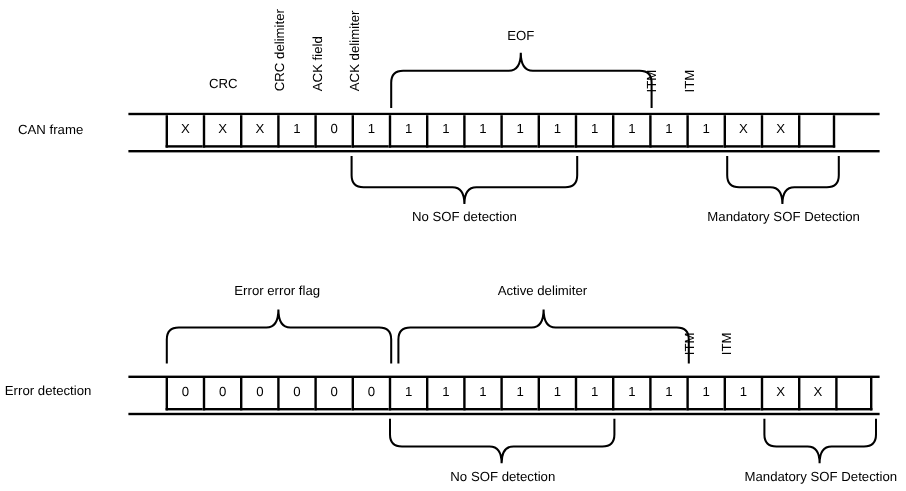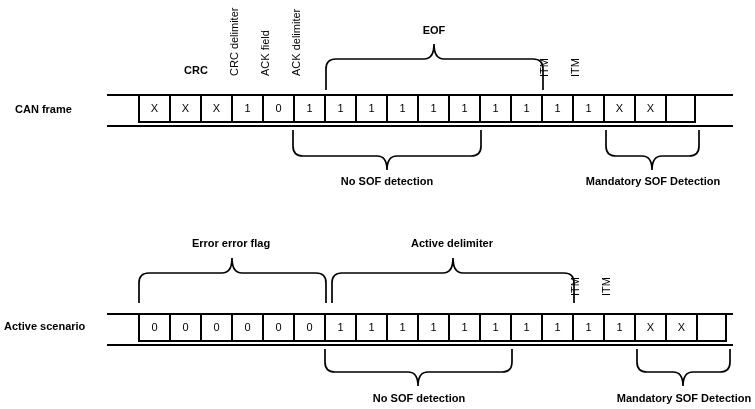--- a/index.html
+++ b/index.html
@@ -15,23 +15,22 @@
   .lead{flex:none;width:31px;height:1px;}
   .cell{
     flex:none;width:31px;height:27px;box-sizing:border-box;
     border-left:2px solid #000;border-bottom:2px solid #000;
     font-size:11px;line-height:25px;text-align:center;background:#fff;
   }
   .cell.end{border-right:2px solid #000;}
   .hlabel{
     position:absolute;font-size:11px;line-height:12px;white-space:nowrap;
     transform:translateX(-50%);
-    font-weight:bold;
   }
-  .rowlabel{position:absolute;font-size:11px;line-height:13px;white-space:nowrap;font-weight:bold;}
+  .rowlabel{position:absolute;font-size:11px;line-height:13px;white-space:nowrap;}
   .vlabel{
     position:absolute;font-size:11px;line-height:12px;white-space:nowrap;
     transform-origin:0 100%;transform:rotate(-90deg);
   }
   .braces{position:absolute;left:0;top:0;pointer-events:none;}
   .braces path{fill:none;stroke:#000;stroke-width:1.7;}
 </style>
 </head>
 <body>
 
@@ -40,21 +39,21 @@
   <svg class="braces" width="755" height="409" viewBox="0 0 755 409">
     <path d="M326 90 L326 69 Q326 59 336 59 L424 59 Q434 59 434 44 Q434 59 444 59 L533 59 Q543 59 543 69 L543 90"></path>
     <path d="M293 130 L293 146 Q293 156 303 156 L377 156 Q387 156 387 170 Q387 156 397 156 L471 156 Q481 156 481 146 L481 130"></path>
     <path d="M606 130 L606 146 Q606 156 616 156 L642 156 Q652 156 652 170 Q652 156 662 156 L689 156 Q699 156 699 146 L699 130"></path>
     <path d="M139 303 L139 283 Q139 273 149 273 L222 273 Q232 273 232 258 Q232 273 242 273 L316 273 Q326 273 326 283 L326 303"></path>
     <path d="M332 303 L332 283 Q332 273 342 273 L443 273 Q453 273 453 258 Q453 273 463 273 L564 273 Q574 273 574 283 L574 303"></path>
     <path d="M325 349 L325 362 Q325 372 335 372 L408 372 Q418 372 418 386 Q418 372 428 372 L502 372 Q512 372 512 362 L512 349"></path>
     <path d="M637 349 L637 362 Q637 372 647 372 L673 372 Q683 372 683 386 Q683 372 693 372 L720 372 Q730 372 730 362 L730 349"></path>
   </svg>
 
-  <div class="hlabel" style="left:196px;top:64px">CRC</div>
+  <div class="hlabel" style="left:186px;top:64px">CRC</div>
   <div class="vlabel" style="left:240px;top:64px">CRC delimiter</div>
   <div class="vlabel" style="left:271px;top:64px">ACK field</div>
   <div class="vlabel" style="left:302px;top:64px">ACK delimiter</div>
   <div class="hlabel" style="left:434px;top:24px">EOF</div>
   <div class="vlabel" style="left:550px;top:65px">ITM</div>
   <div class="vlabel" style="left:581px;top:65px">ITM</div>
 
   <div class="rowlabel" style="left:15px;top:103px">CAN frame</div>
   <div class="row" style="top:94px">
     <div class="lead"></div>
@@ -79,21 +78,21 @@
   </div>
 
   <div class="hlabel" style="left:387px;top:175px">No SOF detection</div>
   <div class="hlabel" style="left:653px;top:175px">Mandatory SOF Detection</div>
 
   <div class="hlabel" style="left:231px;top:237px">Error error flag</div>
   <div class="hlabel" style="left:452px;top:237px">Active delimiter</div>
   <div class="vlabel" style="left:581px;top:284px">ITM</div>
   <div class="vlabel" style="left:612px;top:284px">ITM</div>
 
-  <div class="rowlabel" style="left:4px;top:320px">Active scenario</div>
+  <div class="rowlabel" style="left:4px;top:320px">Error detection</div>
   <div class="row" style="top:313px">
     <div class="lead"></div>
     <div class="cell">0</div>
     <div class="cell">0</div>
     <div class="cell">0</div>
     <div class="cell">0</div>
     <div class="cell">0</div>
     <div class="cell">0</div>
     <div class="cell">1</div>
     <div class="cell">1</div>

